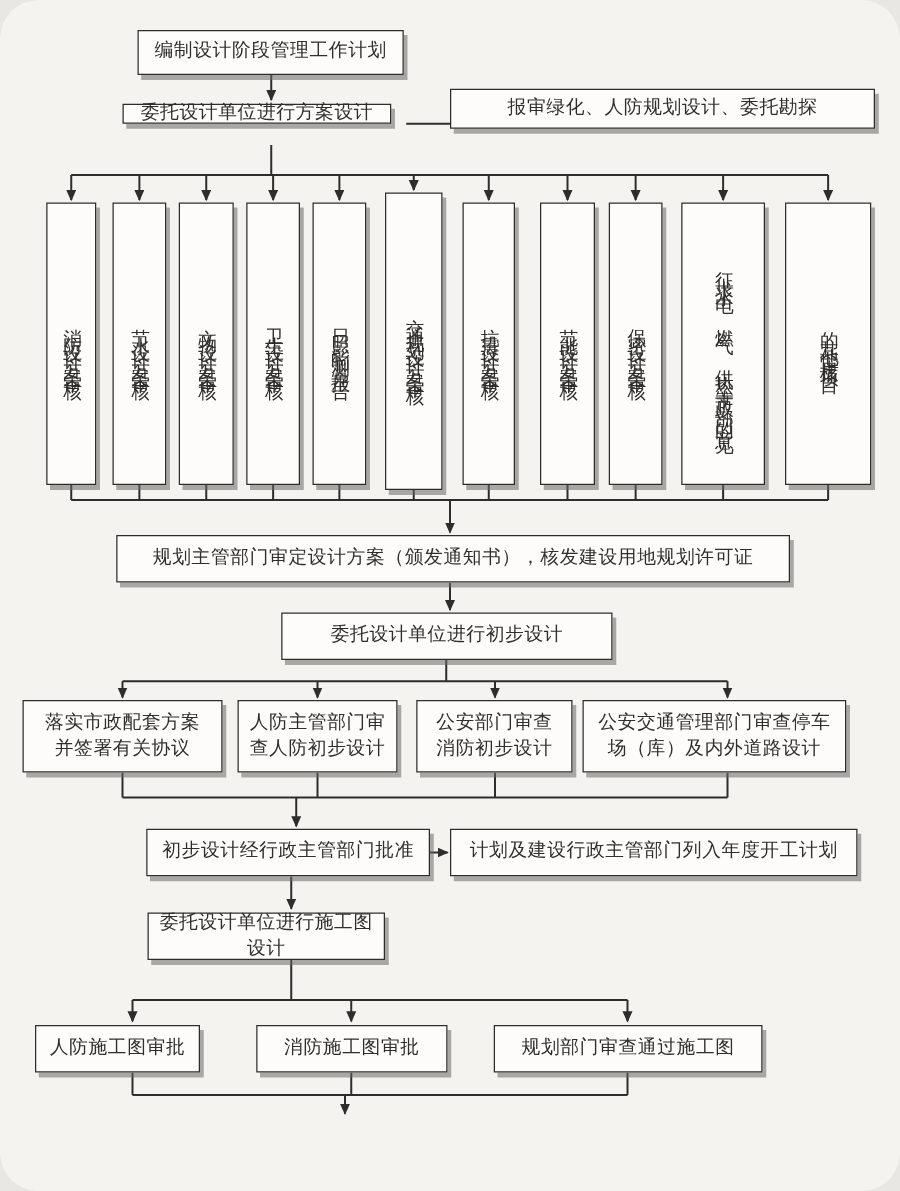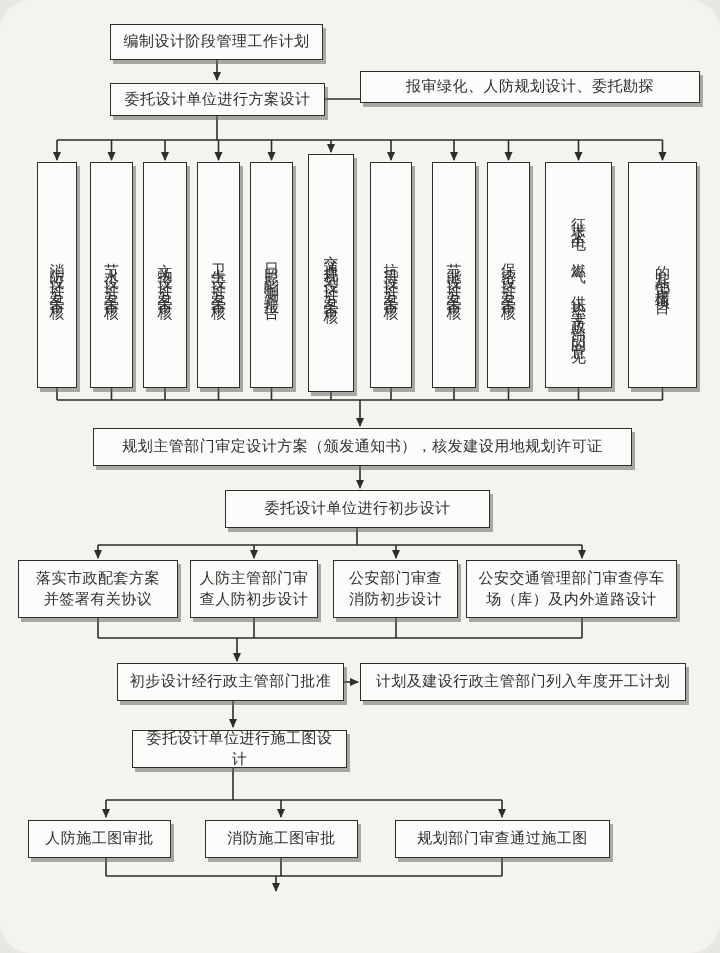--- a/index.html
+++ b/index.html
@@ -74,21 +74,21 @@
       <path d="M344,682 L358,682" marker-end="url(#ah)"></path>
       <path d="M233,701 L233,727" marker-end="url(#ah)"></path>
       <path d="M106,800 L106,817" marker-end="url(#ah)"></path>
       <path d="M281,800 L281,817" marker-end="url(#ah)"></path>
       <path d="M502,800 L502,817" marker-end="url(#ah)"></path>
       <path d="M276,876 L276,891" marker-end="url(#ah)"></path>
     </g>
   </svg>
 
   <div class="box hbox" style="left:110px;top:24px;width:213px;height:36px">编制设计阶段管理工作计划</div>
-  <div class="box hbox" style="left:110px;top:83px;width:215px;height:33px">委托设计单位进行方案设计</div>
+  <div class="box hbox" style="left:98px;top:83px;width:215px;height:16px">委托设计单位进行方案设计</div>
   <div class="box hbox" style="left:360px;top:71px;width:340px;height:32px">报审绿化、人防规划设计、委托勘探</div>
 
   <div class="box vbox" style="left:37px;top:162px;width:40px;height:226px">
     <span class="vtext">消防设计方案审核</span>
     </div>
   <div class="box vbox" style="left:90px;top:162px;width:43px;height:226px">
     <span class="vtext">节水设计方案审核</span>
     </div>
   <div class="box vbox" style="left:143px;top:162px;width:44px;height:226px">
     <span class="vtext">文物设计方案审核</span>
@@ -121,20 +121,20 @@
   <div class="box hbox" style="left:93px;top:428px;width:539px;height:38px">规划主管部门审定设计方案（颁发通知书），核发建设用地规划许可证</div>
   <div class="box hbox" style="left:225px;top:490px;width:265px;height:38px">委托设计单位进行初步设计</div>
 
   <div class="box hbox" style="left:18px;top:560px;width:160px;height:58px;padding:2px 14px">落实市政配套方案并签署有关协议</div>
   <div class="box hbox" style="left:190px;top:560px;width:128px;height:58px">人防主管部门审查人防初步设计</div>
   <div class="box hbox" style="left:333px;top:560px;width:125px;height:58px;padding:2px 12px">公安部门审查消防初步设计</div>
   <div class="box hbox" style="left:466px;top:560px;width:211px;height:58px">公安交通管理部门审查停车场（库）及内外道路设计</div>
 
   <div class="box hbox" style="left:117px;top:663px;width:227px;height:38px">初步设计经行政主管部门批准</div>
   <div class="box hbox" style="left:360px;top:663px;width:326px;height:38px">计划及建设行政主管部门列入年度开工计划</div>
-  <div class="box hbox" style="left:132px;top:730px;width:215px;height:38px">委托设计单位进行施工图设计</div>
+  <div class="box hbox" style="left:118px;top:730px;width:190px;height:38px">委托设计单位进行施工图设计</div>
 
-  <div class="box hbox" style="left:28px;top:820px;width:143px;height:38px">人防施工图审批</div>
+  <div class="box hbox" style="left:28px;top:820px;width:132px;height:38px">人防施工图审批</div>
   <div class="box hbox" style="left:205px;top:820px;width:153px;height:38px">消防施工图审批</div>
   <div class="box hbox" style="left:395px;top:820px;width:215px;height:38px">规划部门审查通过施工图</div>
 
 
 </div>
 
 </body></html>

